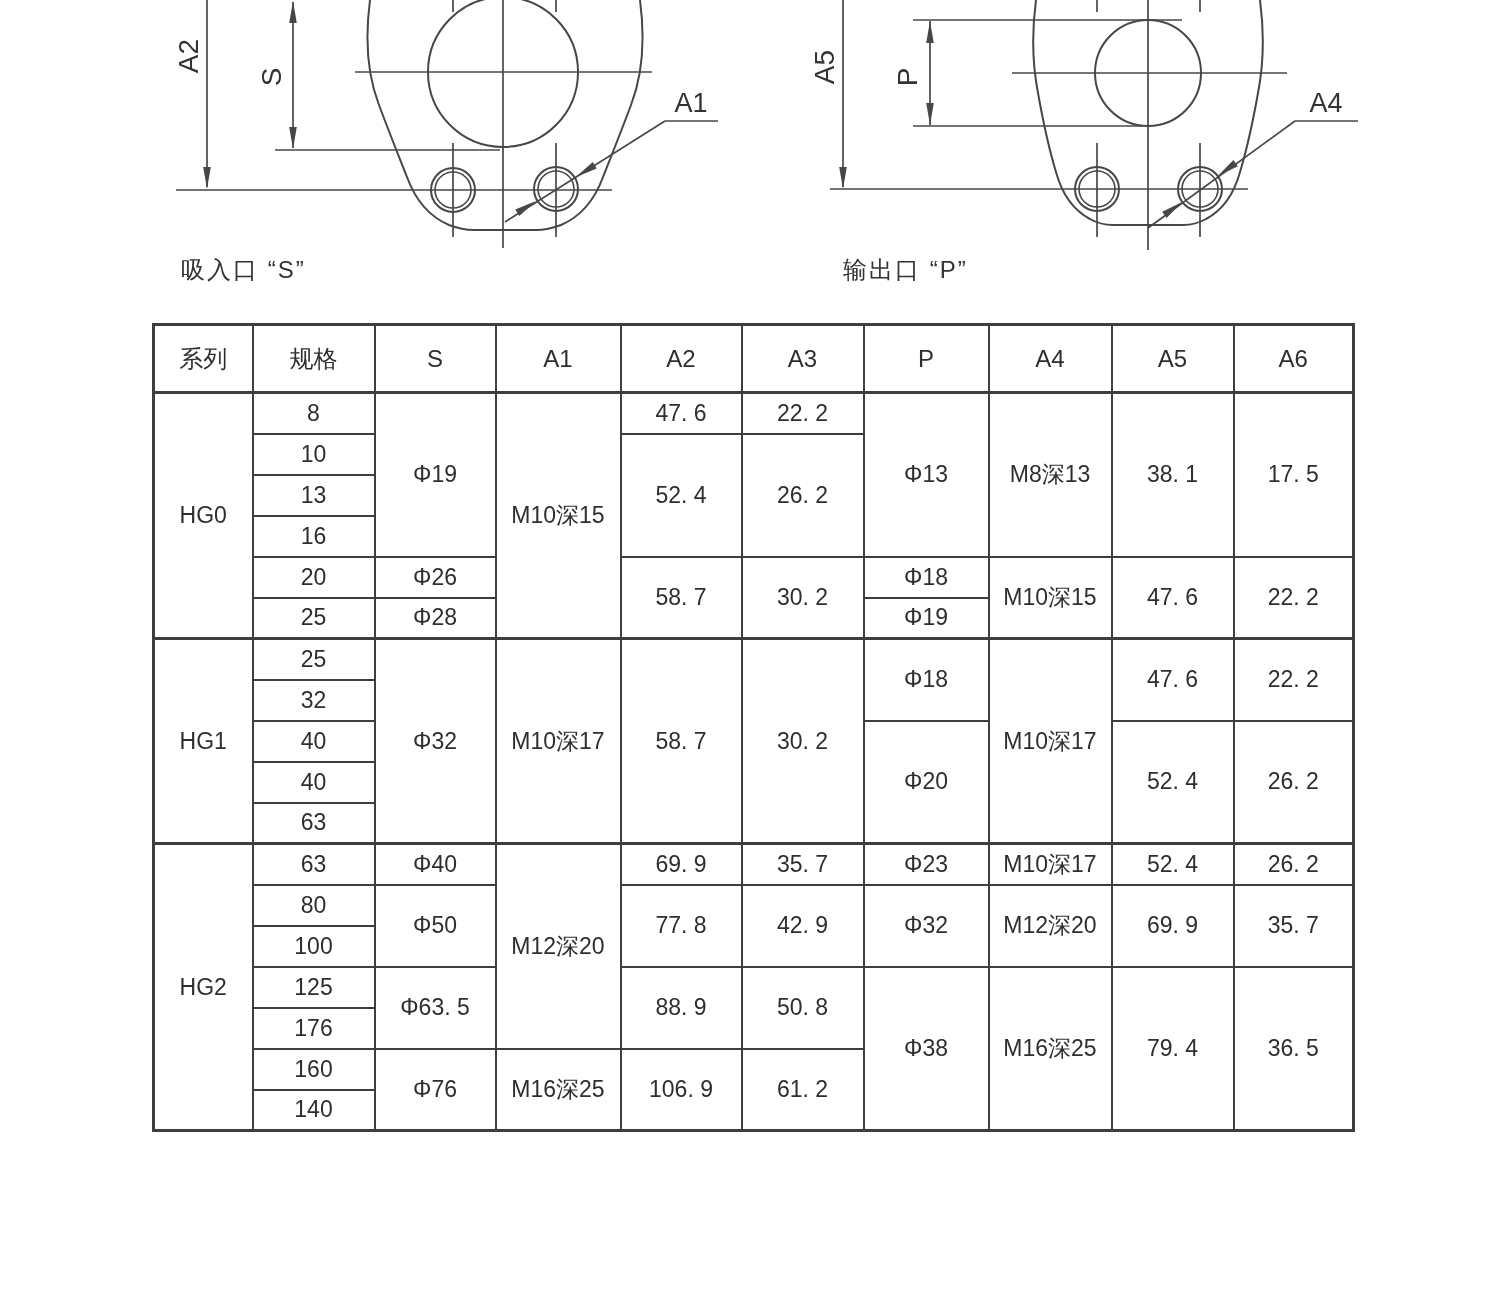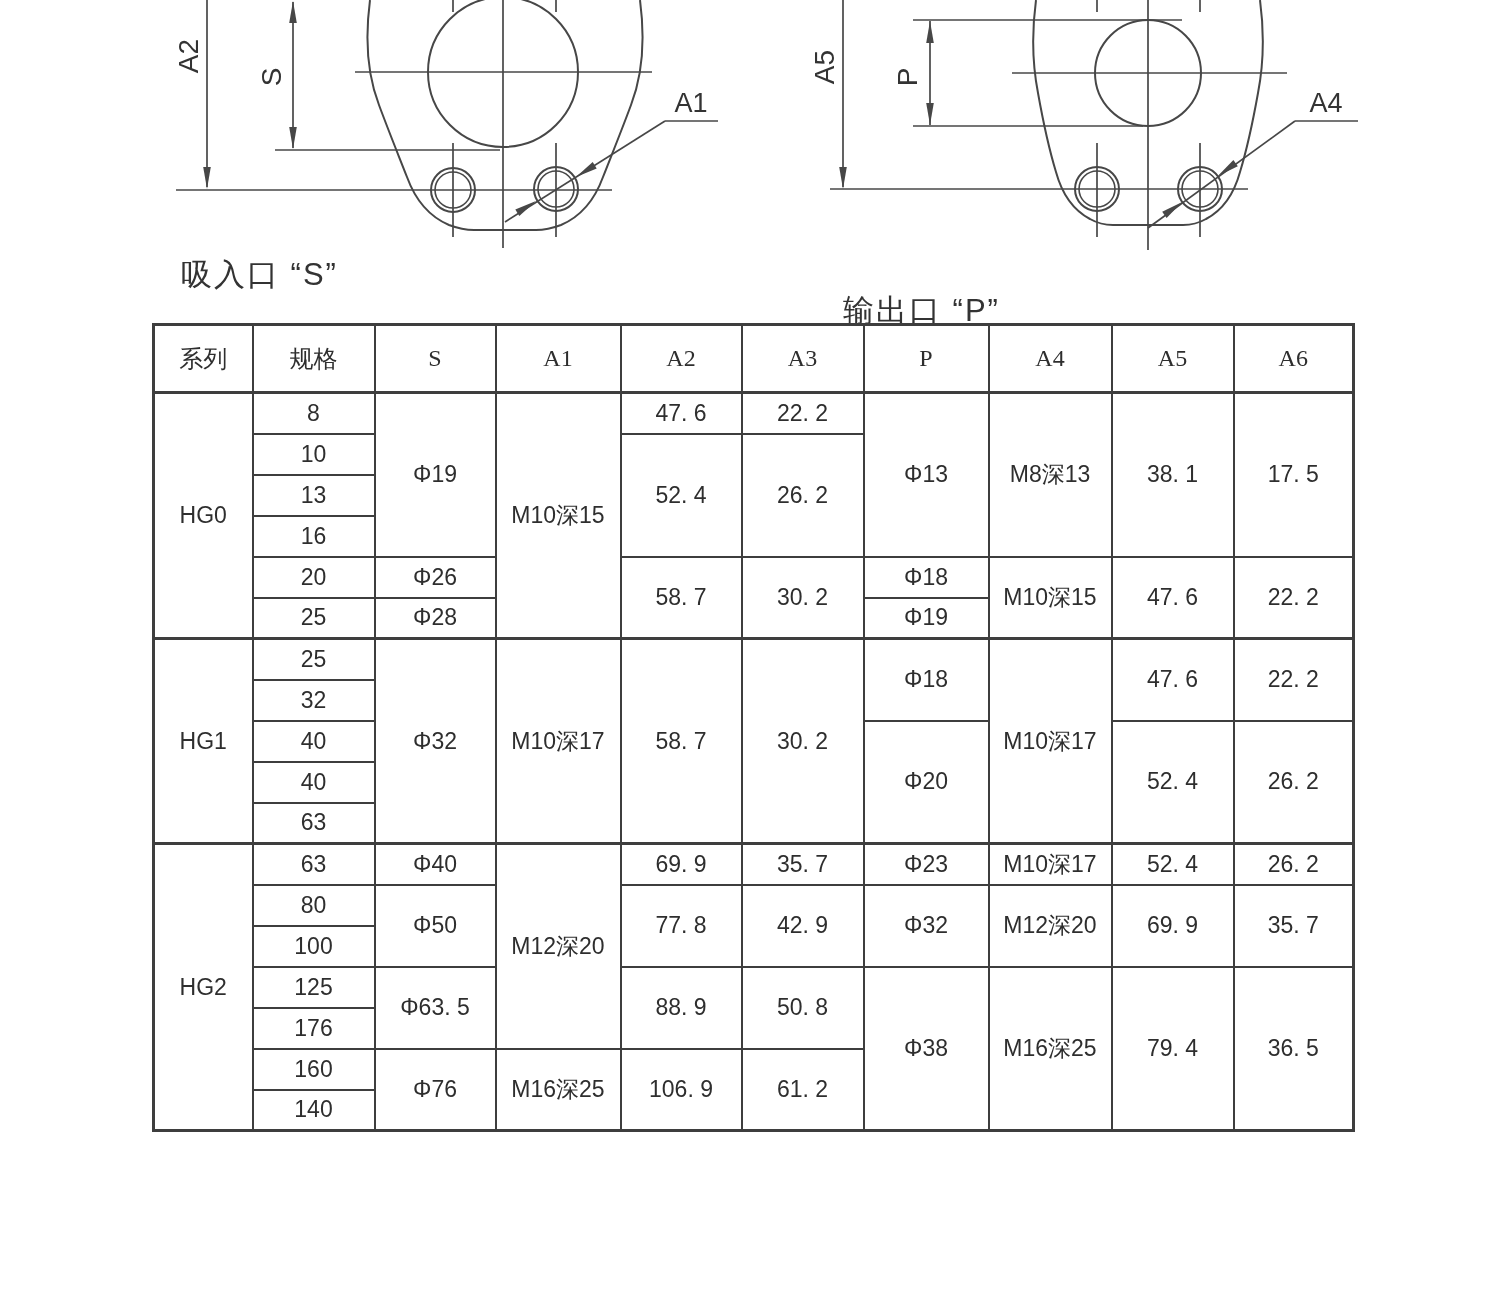--- a/index.html
+++ b/index.html
@@ -5,37 +5,37 @@
   html,body{margin:0;padding:0;}
   body{
     width:1500px;height:1289px;position:relative;background:#ffffff;
     font-family:"Liberation Sans","DejaVu Sans",sans-serif;
     color:#303030;overflow:hidden;
   }
   #page{position:absolute;inset:0;}
   
   #drawings{position:absolute;left:0;top:0;width:1500px;height:310px;}
   .caption{
-    position:absolute;top:254px;font-size:31px;letter-spacing:2px;color:#333333;
+    position:absolute;top:254px;font-size:24px;letter-spacing:2px;color:#333333;
     white-space:nowrap;
   }
   #caption-left{left:181px;}
-  #caption-right{left:843px;margin-top:36px;}
+  #caption-right{left:843px;}
   
   table#spec-table{
     position:absolute;left:152px;top:323px;width:1200px;
     border-collapse:collapse;table-layout:fixed;
     border:3px solid #3e3e3e;
   }
   #spec-table th,#spec-table td{
     border:2px solid #3e3e3e;text-align:center;vertical-align:middle;
     padding:0;font-size:23px;color:#2e2e2e;font-weight:normal;
     overflow:hidden;white-space:nowrap;
   }
-  #spec-table thead tr{height:68px;font-family:Liberation Serif, serif;}
+  #spec-table thead tr{height:68px;}
   #spec-table thead th{font-size:24px;border-bottom:3px solid #3e3e3e;}
   #spec-table tbody tr{height:41px;}
   #spec-table tr.sec td{border-top:3px solid #3e3e3e;}
 </style>
 </head>
 <body>
 
 <div id="page">
 
   <div id="drawings">

